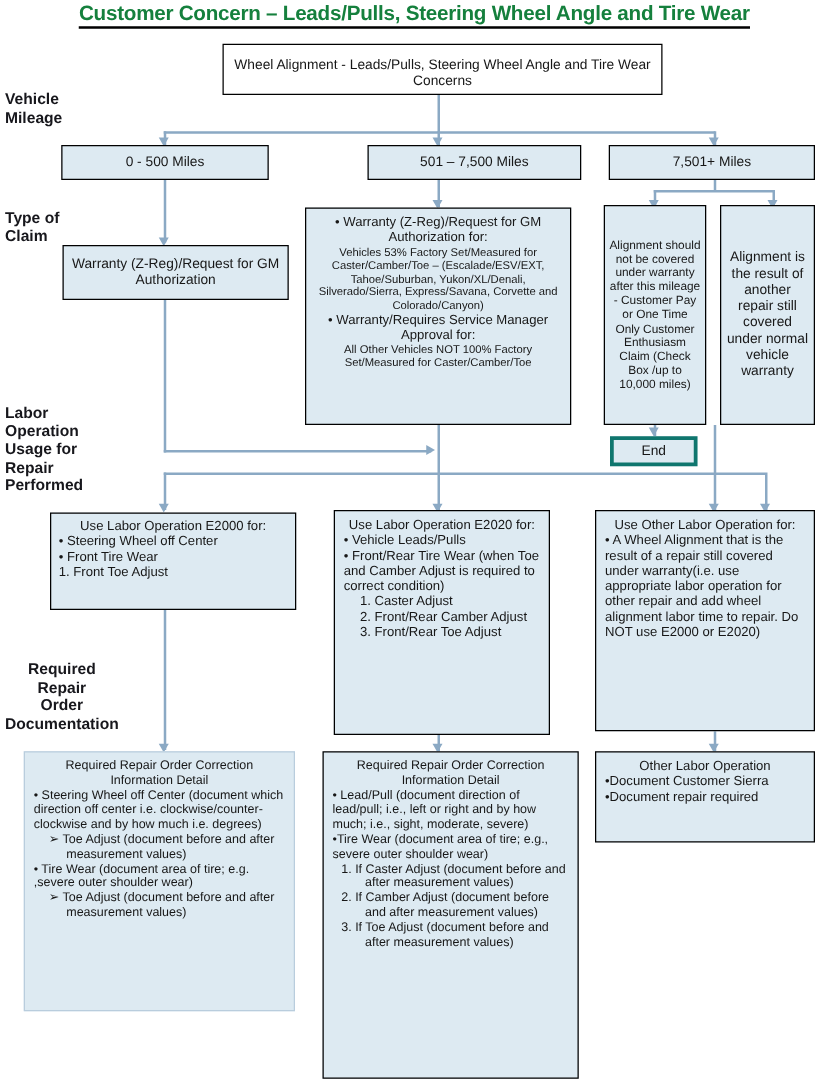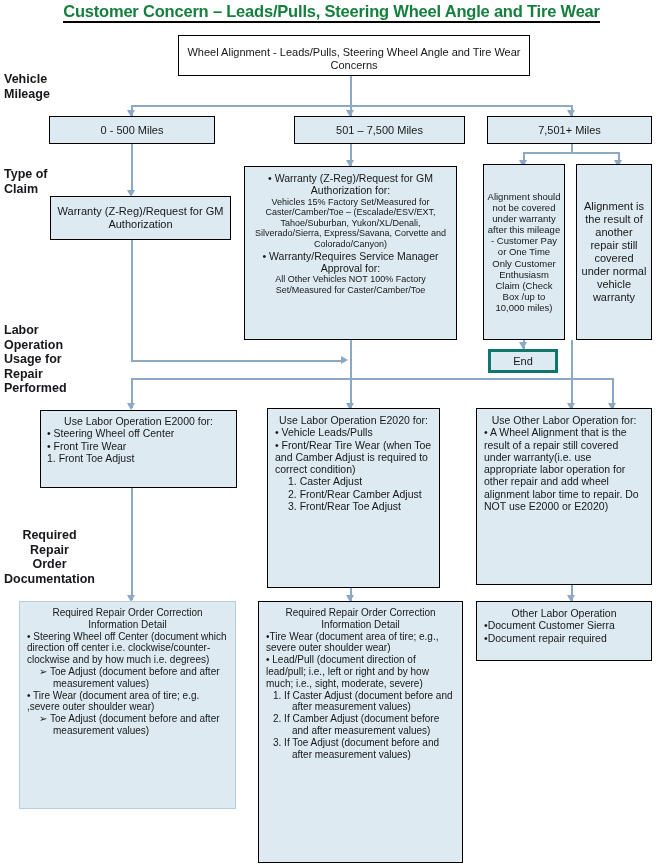--- a/index.html
+++ b/index.html
@@ -157,21 +157,21 @@
   <div class="box fs11" style="left:487px;top:116px;width:165px;height:28px;display:flex;align-items:center;justify-content:center;">
     <span class="c">7,501+ Miles</span>
   </div>
 
   <div class="box fs11" style="left:50px;top:196px;width:181px;height:44px;display:flex;align-items:center;justify-content:center;">
     <span class="c">Warranty (Z-Reg)/Request for GM  Authorization</span>
   </div>
 
   <div class="box" style="left:244px;top:166px;width:213px;height:174px;padding:5px 6px;">
     <span class="c fs105" style="font-weight:normal;">• Warranty (Z-Reg)/Request for GM Authorization for:</span>
-    <span class="c fs9">Vehicles 15% Factory Set/Measured for Caster/Camber/Toe – (Escalade/ESV/EXT, Tahoe/Suburban, Yukon/XL/Denali, Silverado/Sierra, Express/Savana,  Corvette and Colorado/Canyon)</span>
+    <span class="c fs9">Vehicles 53% Factory Set/Measured for Caster/Camber/Toe – (Escalade/ESV/EXT, Tahoe/Suburban, Yukon/XL/Denali, Silverado/Sierra, Express/Savana,  Corvette and Colorado/Canyon)</span>
     <span class="c fs105">• Warranty/Requires Service Manager Approval for:</span>
     <span class="c fs9">All Other Vehicles NOT 100% Factory Set/Measured for Caster/Camber/Toe</span>
   </div>
 
   <div class="box fs95" style="left:483px;top:164px;width:82px;height:176px;padding:4px 3px;display:flex;align-items:center;justify-content:center;">
     <span class="c">Alignment should not be covered under warranty after this mileage - Customer Pay or  One Time Only Customer Enthusiasm Claim (Check Box /up to 10,000 miles)</span>
   </div>
 
   <div class="box fs11" style="left:576px;top:164px;width:76px;height:176px;padding:4px 3px;display:flex;align-items:center;justify-content:center;">
     <span class="c">Alignment is the result of another repair still covered under normal vehicle warranty</span>
@@ -205,26 +205,26 @@
   <div class="box softborder fs10" style="left:19px;top:601px;width:217px;height:208px;padding:5px 7px;">
     <span class="c">Required Repair Order Correction Information Detail</span>
     <span class="l">•  Steering Wheel off Center (document which direction off center i.e. clockwise/counter-clockwise and by how much i.e. degrees)</span>
     <span class="ind3" style="text-indent:-14px;">➢    Toe Adjust (document before and after measurement values)</span>
     <span class="l">• Tire Wear (document area of tire; e.g. ,severe outer shoulder wear)</span>
     <span class="ind3" style="text-indent:-14px;">➢    Toe Adjust (document before and after measurement values)</span>
   </div>
 
   <div class="box fs10" style="left:258px;top:601px;width:205px;height:262px;padding:5px 7px;">
     <span class="c">Required Repair Order Correction Information Detail</span>
+    <span class="l">• Lead/Pull (document direction of lead/pull; i.e., left or right and by how much; i.e., sight, moderate, severe)</span>
     <span class="l">•Tire Wear (document area of tire; e.g., severe outer shoulder wear)</span>
-    <span class="l">• Lead/Pull (document direction of lead/pull; i.e., left or right and by how much; i.e., sight, moderate, severe)</span>
     <span class="ind3" style="text-indent:-19px;">1.     If Caster Adjust (document before and after measurement values)</span>
     <span class="ind3" style="text-indent:-19px;">2.     If Camber Adjust (document before and after measurement values)</span>
     <span class="ind3" style="text-indent:-19px;">3.     If Toe Adjust (document before and after measurement values)</span>
   </div>
 
-  <div class="box fs105" style="left:476px;top:601px;width:176px;height:60px;padding:5px 7px;">
+  <div class="box fs105" style="left:476px;top:601px;width:176px;height:73px;padding:5px 7px;">
     <span class="c">Other Labor Operation</span>
     <span class="l">•Document Customer Sierra</span>
     <span class="l">•Document repair required</span>
   </div>
 
 </div>
 
 </body></html>

